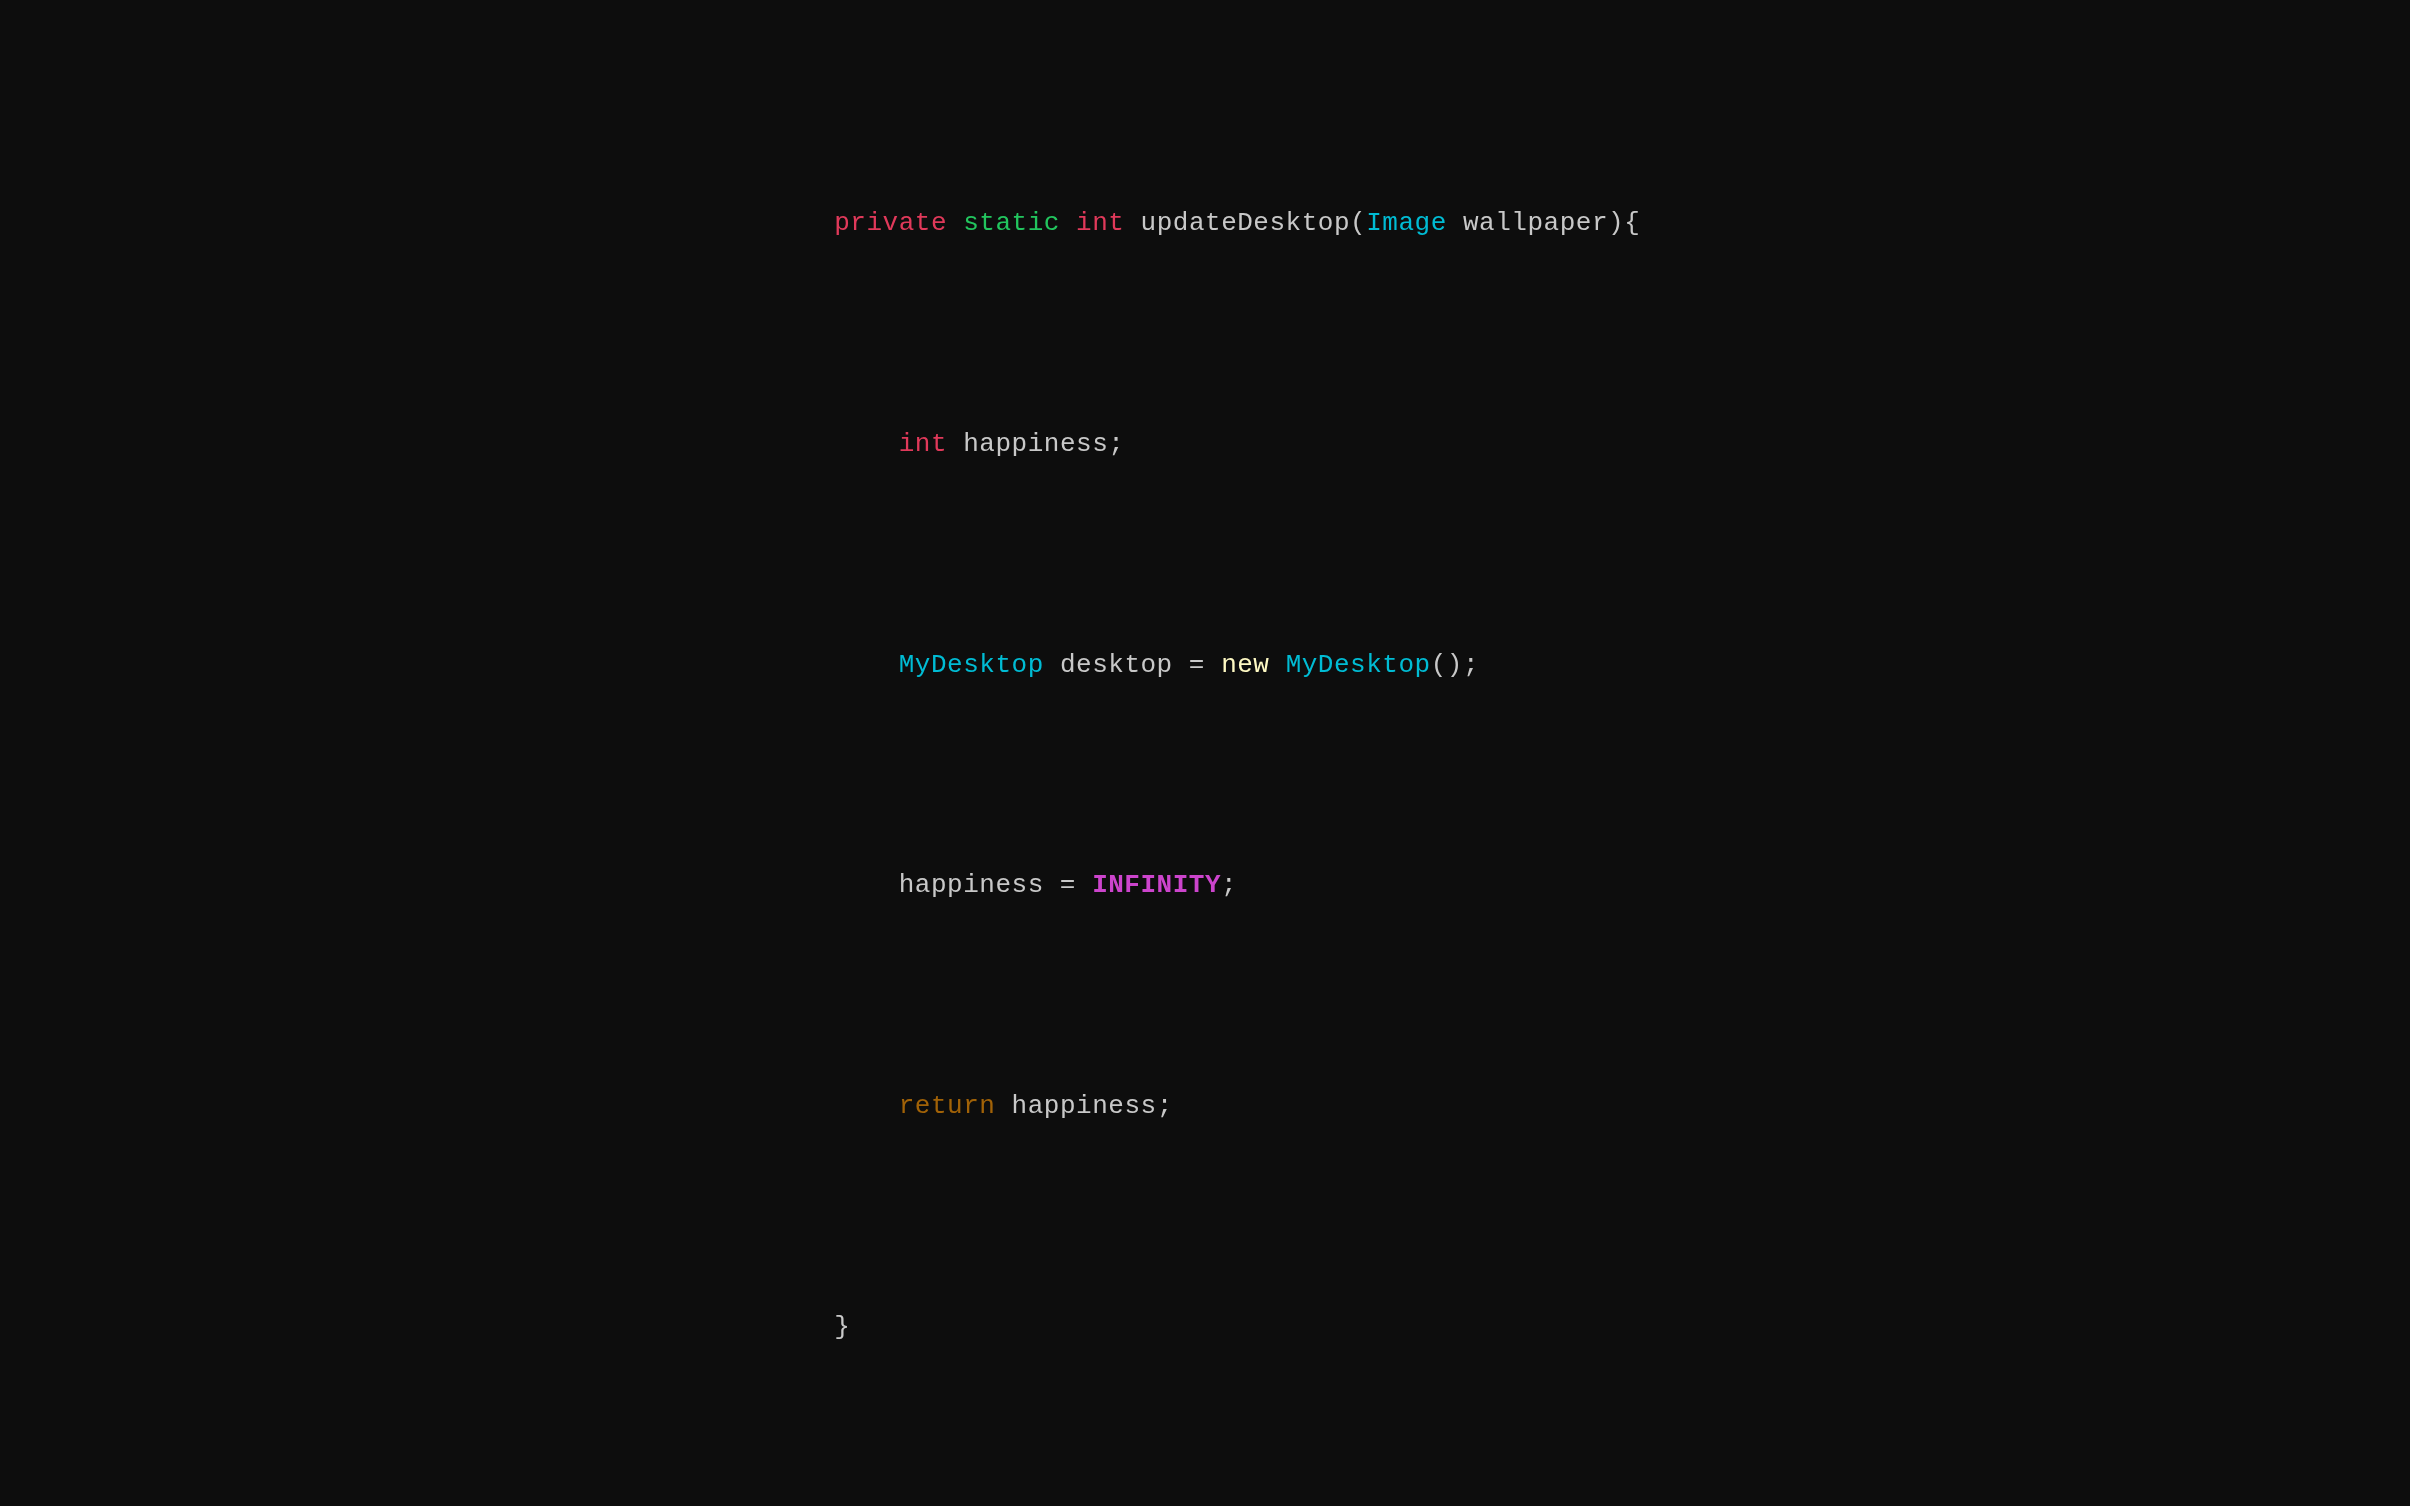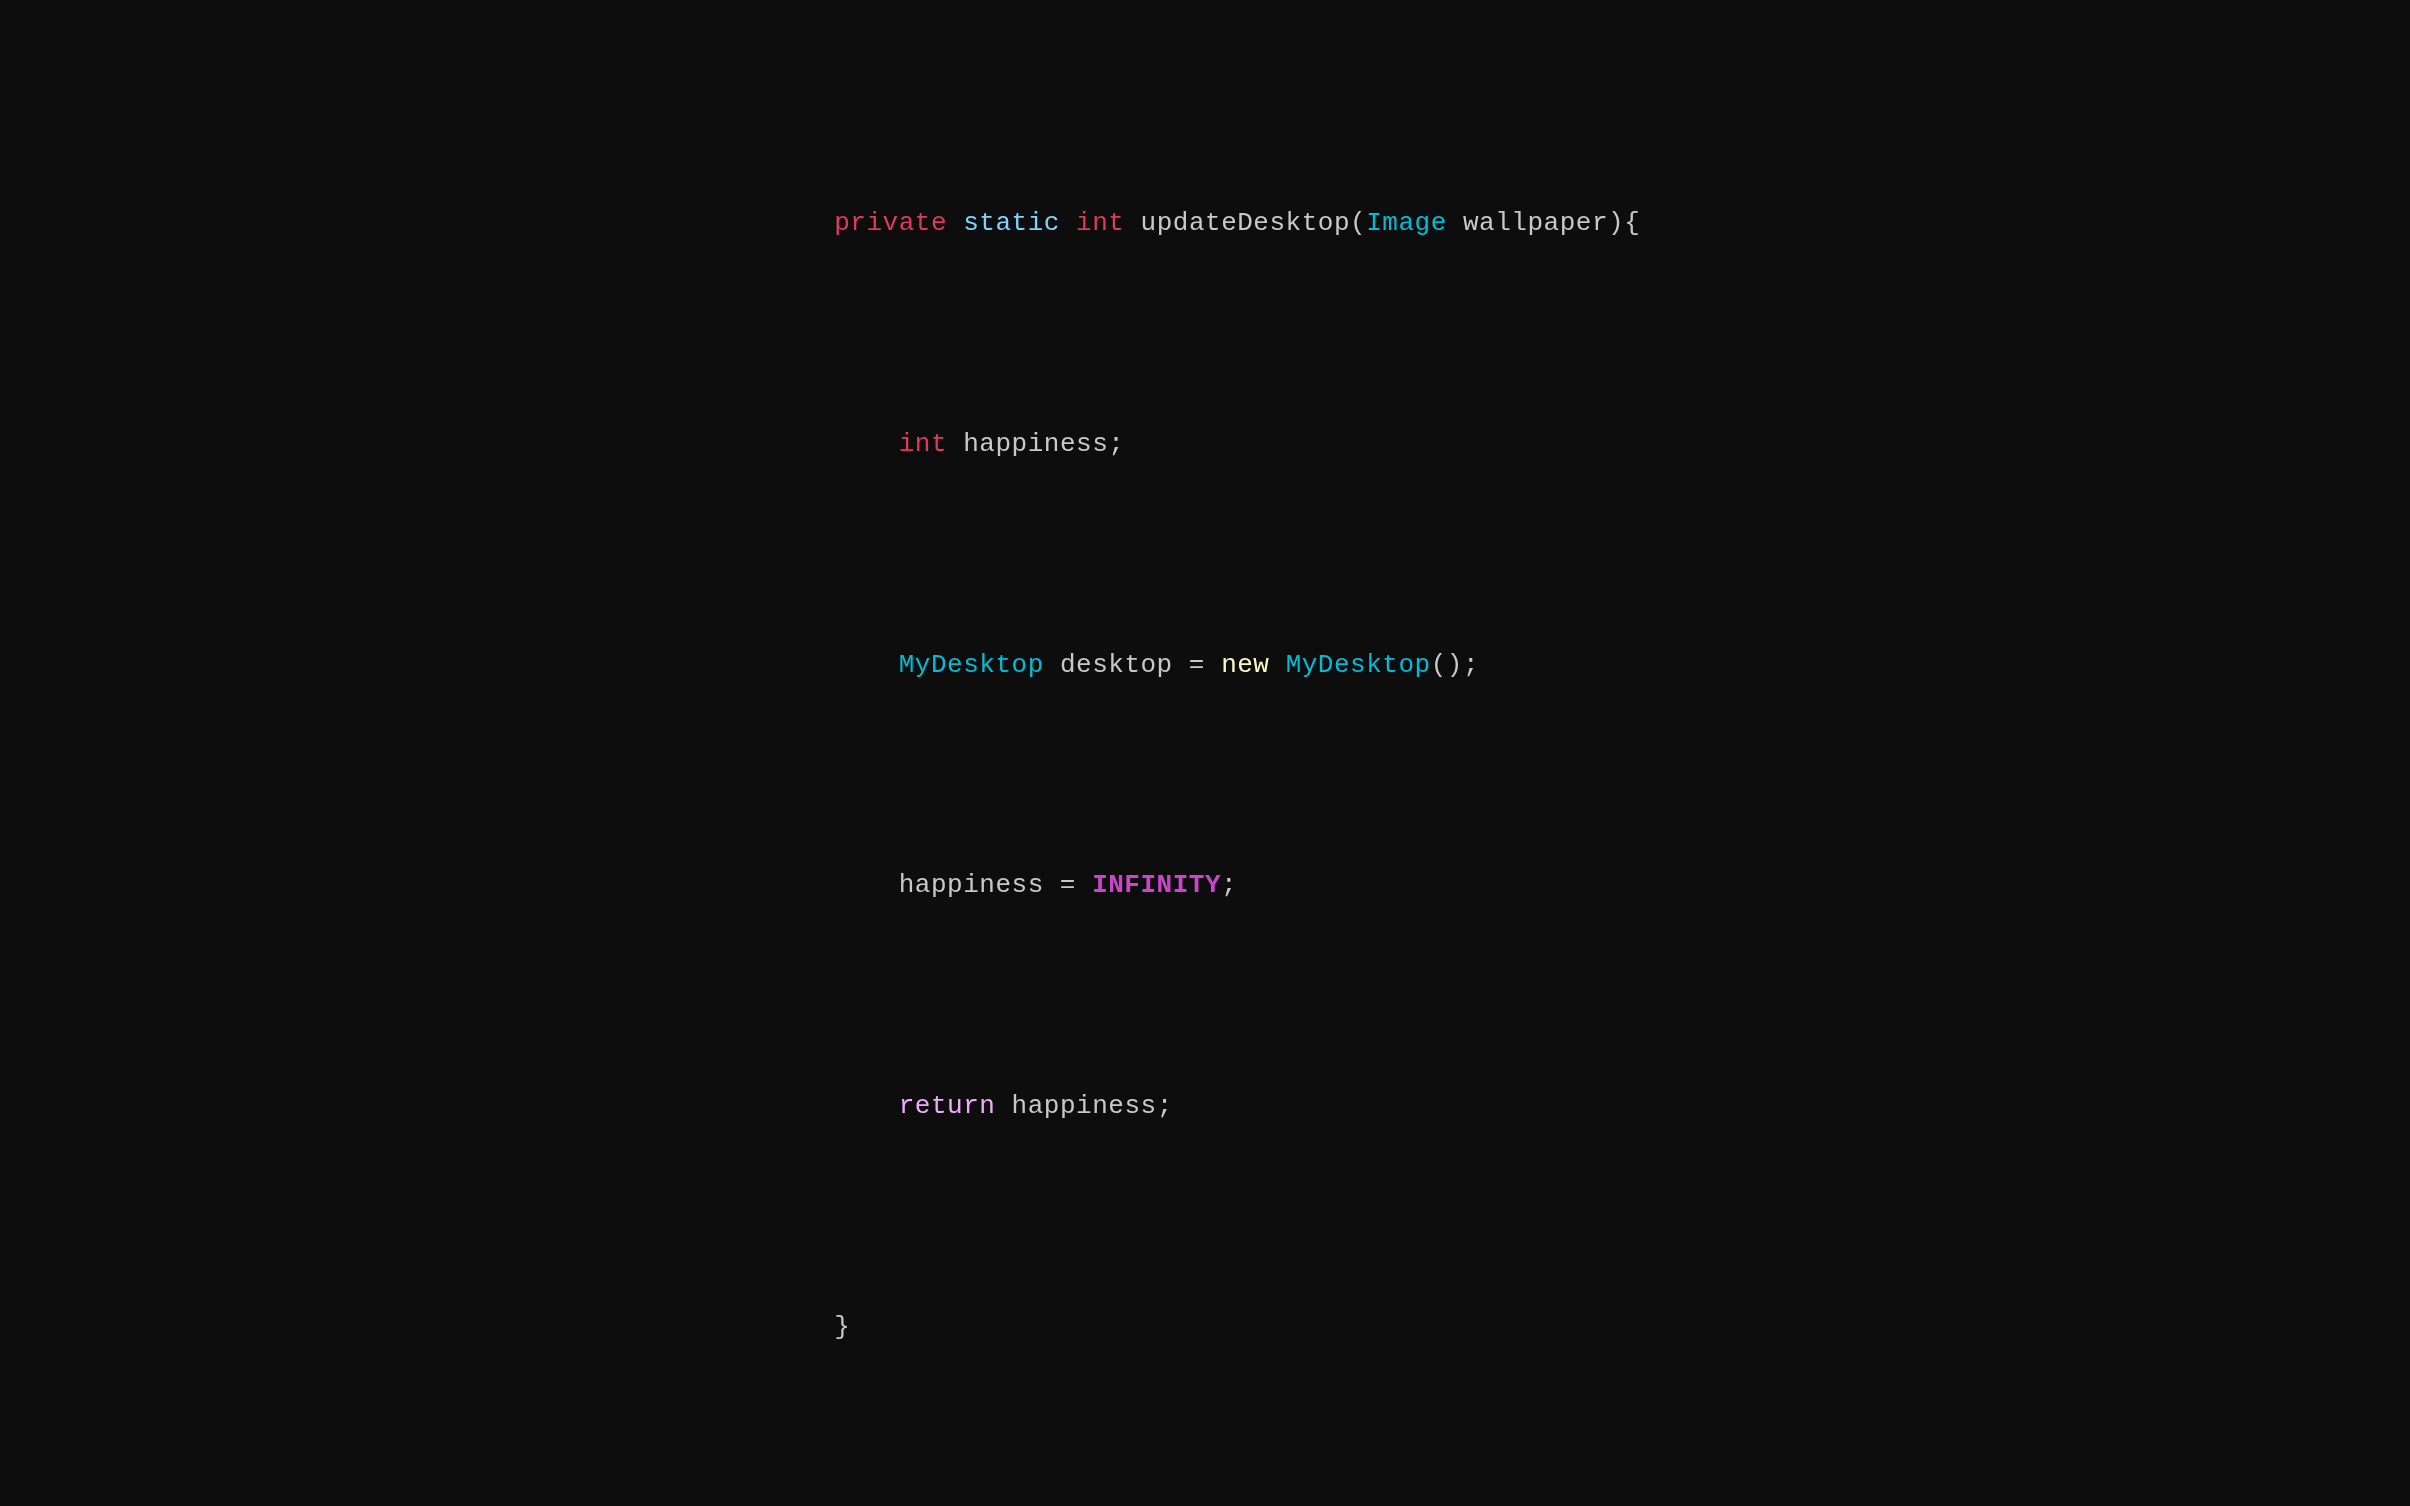--- a/index.html
+++ b/index.html
@@ -19,24 +19,24 @@
     }
 
     .code-block {
       font-size: 26px;
       line-height: 1.7;
       letter-spacing: 0.02em;
       white-space: pre;
     }
 
     .keyword-private { color: #e0395a; text-align: right; }
-    .keyword-static  { color: #7dd3fc; margin-top: 45px; }
+    .keyword-static  { color: #22c55e; margin-top: 45px; }
     .keyword-int     { color: #e0395a; }
     .keyword-new     { color: #fef9c3; }
-    .keyword-return  { color: #f0abfc; }
+    .keyword-return  { color: #a16207; }
     .type-image      { color: #00bcd4; }
     .type-mydesktop  { color: #00bcd4; }
     .constant        { color: #cc44cc; font-weight: bold; }
     .default         { color: #c8c8c8; }
     .brace           { color: #c8c8c8; }
   </style>
 </head>
 <body>
 
 <div class="code-block">

